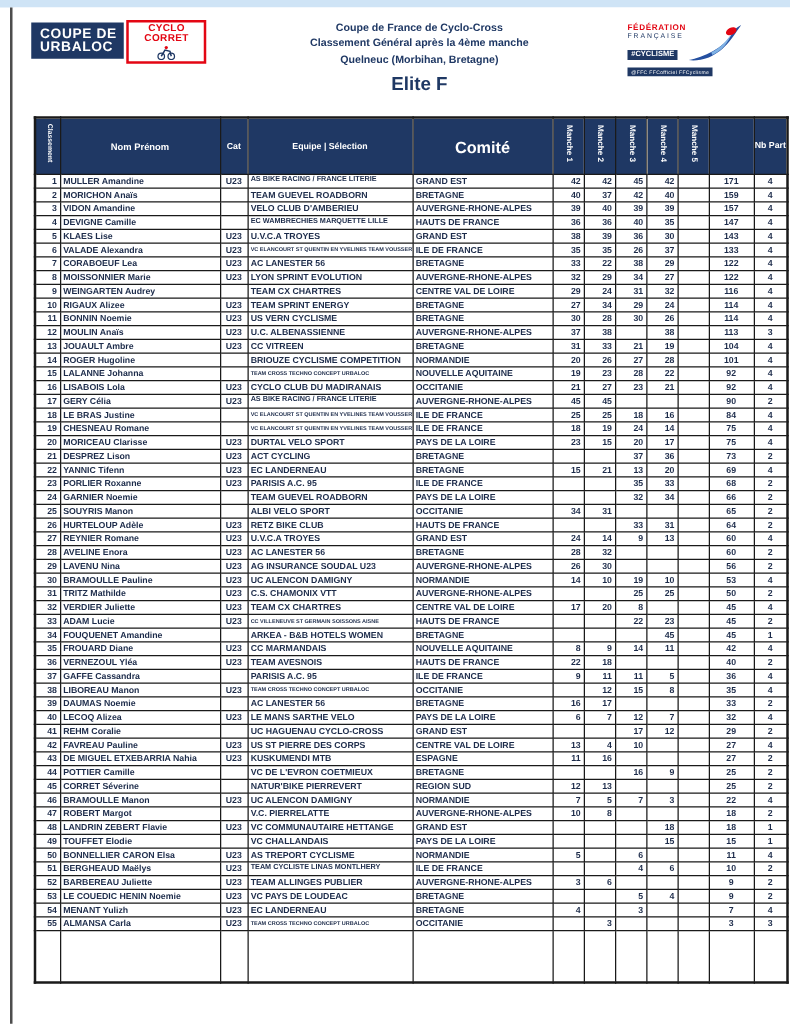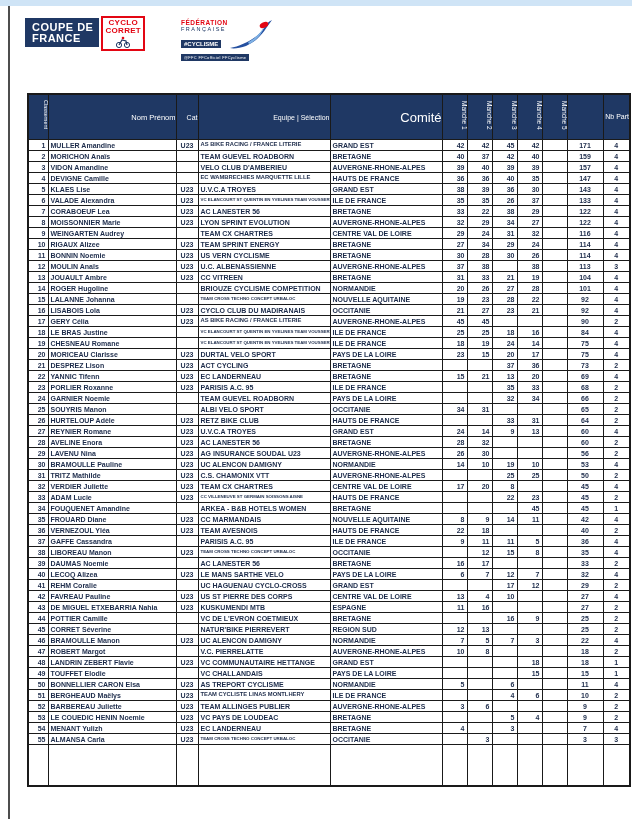--- a/index.html
+++ b/index.html
@@ -9,40 +9,40 @@
   }
   .top-strip{position:absolute;top:0;left:0;width:632px;height:6px;background:#cfe4f6;}
   .left-line{position:absolute;top:6px;left:8px;width:2px;height:813px;background:#4d4d4d;}
   .page{position:absolute;top:6px;left:11px;width:621px;height:736px;background:#fff;}
 
   
   .header{display:flex;align-items:flex-start;padding:8px 10px 0 14px;height:78px;box-sizing:border-box;}
   .logo-block{display:flex;align-items:flex-start;width:150px;flex:0 0 auto;margin-top:4px;}
   .logo-navy{background:#1f3864;color:#fff;padding:4px 6px 3px 7px;line-height:1;}
   .logo-navy .l1,.logo-navy .l2{font-weight:bold;font-size:11px;letter-spacing:.5px;font-stretch:condensed;}
-  .badge{border:2px solid #e30613;background:#fff;margin-left:2px;margin-top:-2px;padding:1px 2px;text-align:center;line-height:1;}
+  .badge{border:2px solid #e30613;background:#fff;margin-left:2px;margin-top:-2px;padding:1px 12px;text-align:center;line-height:1;}
   .badge .b1,.badge .b2{color:#e30613;font-weight:bold;font-size:8px;letter-spacing:.3px;}
   .badge svg{display:block;margin:1px auto 0;}
   .title-block{flex:1 1 auto;text-align:center;color:#1f3864;margin-top:2px;}
   .title-line{font-size:8.5px;font-weight:bold;line-height:1.45;}
   .category{font-size:15px;font-weight:bold;margin-top:6px;}
   .fed-block{flex:0 0 auto;width:120px;margin-top:4px;display:flex;flex-direction:column;align-items:flex-start;position:relative;padding-left:6px;}
   .fed-row{display:flex;align-items:center;}
   .fed-text{line-height:1.05;}
   .fed-l1{color:#e30613;font-weight:bold;font-size:6.5px;letter-spacing:.5px;}
   .fed-l2{color:#1f3864;font-size:5.5px;letter-spacing:1.5px;}
   .fed-l3{background:#1f3864;color:#fff;font-weight:bold;font-size:6px;padding:1px 3px;display:inline-block;margin-top:1px;}
   .fed-social{background:#1f3864;color:#fff;font-size:4px;padding:1px 3px;margin-top:2px;letter-spacing:.3px;}
 
   
   .tbl-wrap{position:absolute;top:87px;left:16px;}
   table{border-collapse:collapse;table-layout:fixed;width:602px;}
   table,td,th{border:1px solid #1a1a1a;}
   table{border-width:2px;}
-  thead th{background:#1f3864;color:#fff;height:44px;padding:0;vertical-align:middle;text-align:right;font-weight:normal;overflow:hidden;}
+  thead th{background:#1f3864;color:#fff;height:44px;padding:0;vertical-align:middle;text-align:center;font-weight:bold;overflow:hidden;}
   th.h-rank,th.h-manche{vertical-align:middle;}
   .vtxt{writing-mode:vertical-rl;display:inline-block;font-size:6.5px;line-height:1;white-space:nowrap;margin:0 auto;}
   th.h-rank .vtxt{font-size:5.5px;max-height:42px;}
   th.h-name{font-size:7.5px;}
   th.h-cat{font-size:7px;}
   th.h-team{font-size:7px;}
   th.h-comite{font-size:13px;}
   th.h-total{font-size:8px;padding-left:48px;}
   th.h-nb{font-size:7px;line-height:1.15;}
   col.w-rank{width:20px;} col.w-name{width:128px;} col.w-cat{width:22px;}
@@ -70,34 +70,40 @@
 <div class="top-strip"></div>
 <div class="left-line"></div>
 
 <div class="page">
 
   <div class="header">
 
     <div class="logo-block">
       <div class="logo-navy">
         <div class="l1">COUPE DE</div>
-        <div class="l2">FRANCE</div>
+        <div class="l2">URBALOC</div>
       </div>
       <div class="badge">
         <div class="b1">CYCLO</div>
         <div class="b2">CORRET</div>
         <svg width="16" height="12" viewBox="0 0 16 12">
           <circle cx="4" cy="9" r="2.6" fill="none" stroke="#1f3864" stroke-width="1"></circle>
           <circle cx="12" cy="9" r="2.6" fill="none" stroke="#1f3864" stroke-width="1"></circle>
           <path d="M4 9 L7 4 L11 5 L12 9" fill="none" stroke="#1f3864" stroke-width="1.2"></path>
           <circle cx="8" cy="2" r="1.3" fill="#e30613"></circle>
         </svg>
       </div>
     </div>
 
+    <div class="title-block">
+      <div class="title-line">Coupe de France de Cyclo-Cross</div>
+      <div class="title-line">Classement Général après la 4ème manche</div>
+      <div class="title-line">Quelneuc (Morbihan, Bretagne)</div>
+      <div class="category">Elite F</div>
+    </div>
 
     <div class="fed-block">
       <div class="fed-row">
         <div class="fed-text">
           <div class="fed-l1">FÉDÉRATION</div>
           <div class="fed-l2">FRANÇAISE</div>
           <div class="fed-l3">#CYCLISME</div>
         </div>
         <svg width="46" height="34" viewBox="0 0 46 34">
           <path d="M2 30 C14 28 30 20 36 10 C38 6 40 4 44 2 C38 10 32 22 18 28 C12 30 6 31 2 30 Z" fill="#2550a0"></path>

